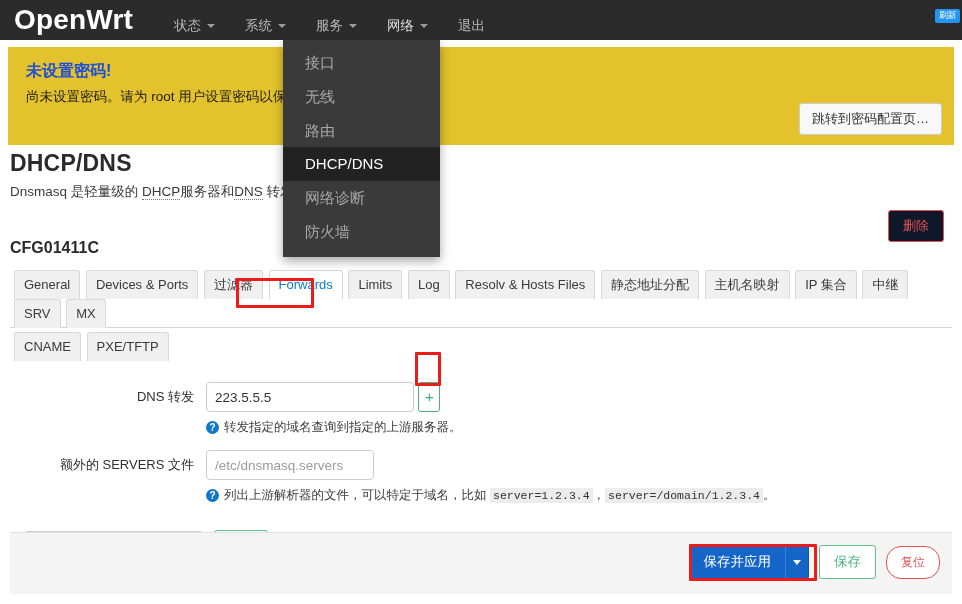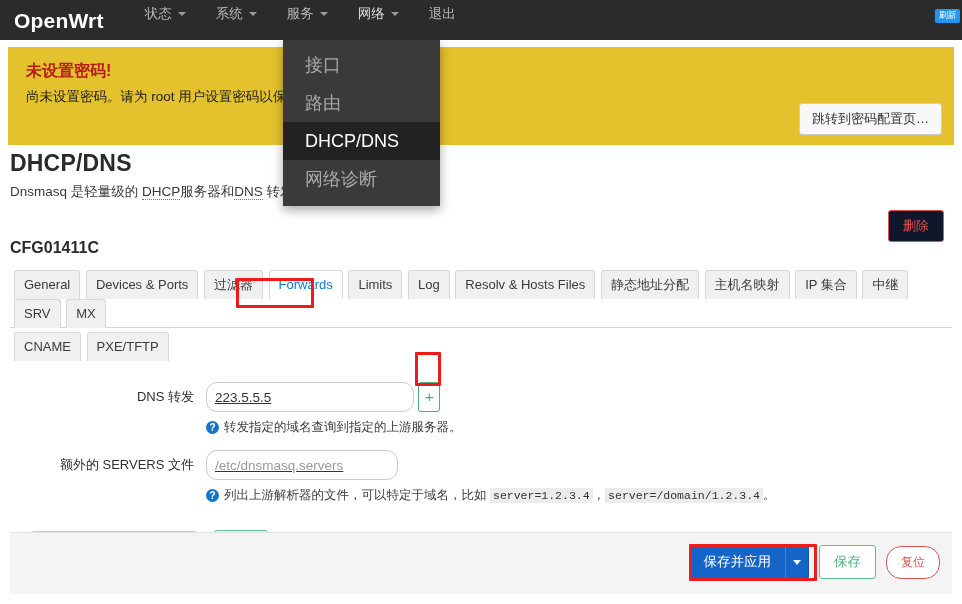--- a/index.html
+++ b/index.html
@@ -18,27 +18,27 @@
     position: relative;
     height: 40px;
     background: #2b2b2b;
     display: flex;
     align-items: center;
     padding-left: 14px;
     z-index: 60;
   }
   .brand {
     color: #ffffff;
-    font-size: 21px;
+    font-size: 28px;
     font-weight: bold;
     letter-spacing: .2px;
     margin-right: 26px;
     line-height: 1;
   }
-  .nav-items { display: flex; align-items: flex-end; height: 28px; }
+  .nav-items { display: flex; align-items: flex-start; height: 28px; }
   .nav-item {
     color: #b9b9b9;
     font-size: 13.5px;
     padding: 0 15px;
     height: 40px;
     line-height: 40px;
     cursor: pointer;
     white-space: nowrap;
     display: flex;
     align-items: center;
@@ -71,21 +71,21 @@
     left: 283px;
     top: 40px;
     width: 157px;
     background: #3a3a3a;
     box-shadow: 0 4px 10px rgba(0,0,0,.35);
     padding: 6px 0 8px 0;
     z-index: 55;
   }
   .dd-item {
     color: #a8a8a8;
-    font-size: 18px;
+    font-size: 15px;
     padding: 6px 0 6px 22px;
     cursor: pointer;
     line-height: 1.45;
   }
   .dd-item.active {
     background: #222222;
     color: #ffffff;
   }
 
   
@@ -94,21 +94,21 @@
     left: 8px; top: 47px;
     width: 946px; height: 98px;
     background: #e3c22d;
     padding: 14px 18px;
     z-index: 10;
   }
   .banner h4 {
     margin: 0 0 6px 0;
     font-size: 16px;
     font-weight: bold;
-    color: #b91c1c;
+    color: #1d4ed8;
   }
   .banner p {
     margin: 0;
     font-size: 13.5px;
     color: #1d1d1d;
   }
   .banner-btn {
     position: absolute;
     right: 12px; bottom: 10px;
     background: #f8f8f8;
@@ -214,33 +214,32 @@
     width: 196px;
     text-align: right;
     padding-right: 12px;
     padding-top: 6px;
     font-size: 13px;
     color: #2f2f2f;
   }
   .fctrl { position: relative; }
   .txtin {
     border: 1px solid #cccccc;
-    border-radius: 11px;
+    border-radius: 4px;
     height: 30px;
     padding: 3px 8px;
     font-size: 13.5px;
     font-family: inherit;
     color: #333;
     background: #fff;
     outline: none;
-    text-decoration: underline;
   }
   .txtin::placeholder { color: #9b9b9b; }
   .in-dns { width: 208px; }
-  .in-servers { width: 192px; }
+  .in-servers { width: 168px; }
   .plus-btn {
     position: absolute;
     left: 212px; top: 0;
     width: 22px; height: 30px;
     border: 1px solid #4caf7d;
     border-radius: 3px;
     background: #ffffff;
     color: #3fae74;
     font-size: 15px;
     line-height: 26px;
@@ -389,23 +388,25 @@
     </div>
     <div class="nav-item">
       <span>退出</span>
     </div>
   </div>
   <div class="refresh-badge">刷新</div>
 </div>
 
 <div class="dropdown">
   <div class="dd-item">接口</div>
+  <div class="dd-item">无线</div>
   <div class="dd-item">路由</div>
   <div class="dd-item active">DHCP/DNS</div>
   <div class="dd-item">网络诊断</div>
+  <div class="dd-item">防火墙</div>
 </div>
 
 <div class="banner">
   <h4>未设置密码!</h4>
   <p>尚未设置密码。请为 root 用户设置密码以保护主机并启用 SSH。</p>
   <button class="banner-btn">跳转到密码配置页…</button>
 </div>
 
 <div class="page">
 

